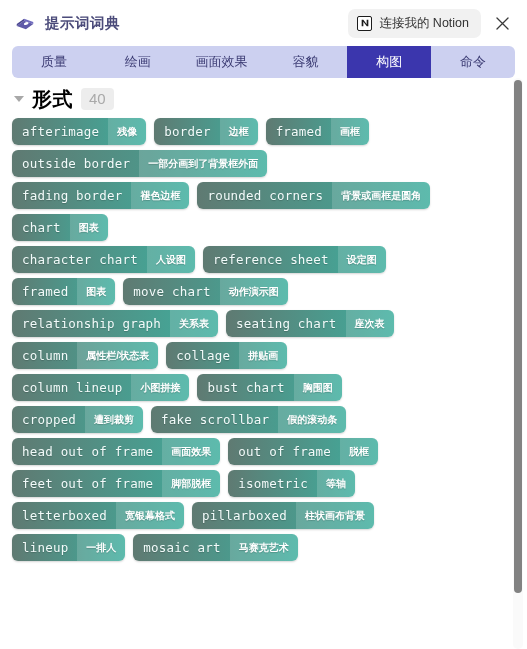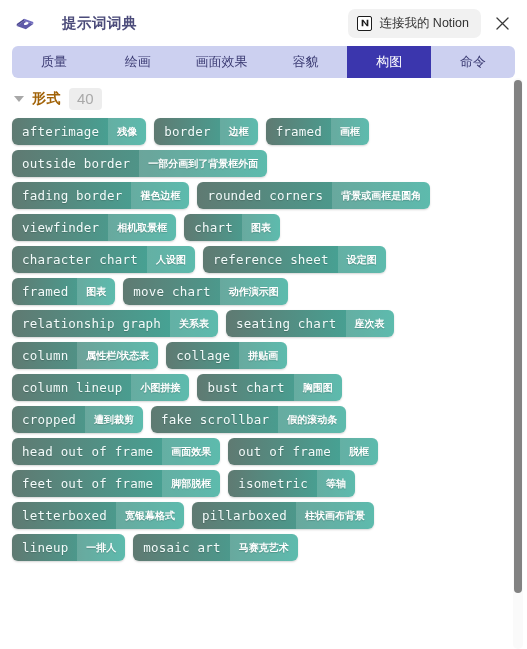--- a/index.html
+++ b/index.html
@@ -27,21 +27,21 @@
     flex: 0 0 46px;
     display: flex;
     align-items: center;
     padding: 0 8px 0 14px;
     background: #ffffff;
   }
 
   .brand {
     display: flex;
     align-items: center;
-    gap: 26px;
+    gap: 9px;
     flex: 1 1 auto;
     min-width: 0;
   }
 
   .brand-icon {
     width: 22px;
     height: 22px;
     flex: 0 0 22px;
     display: block;
   }
@@ -156,23 +156,23 @@
 
   .caret {
     width: 0; height: 0;
     border-left: 5px solid transparent;
     border-right: 5px solid transparent;
     border-top: 6px solid #a8a8a8;
     cursor: pointer;
   }
 
   .section-title {
-    font-size: 14px;
+    font-size: 20px;
     font-weight: 700;
-    color: #a16207;
+    color: #000000;
     letter-spacing: 0.5px;
   }
 
   .section-count {
     font-size: 15px;
     color: #a9a9a9;
     background: #ededed;
     border-radius: 4px;
     padding: 2px 8px;
     line-height: 1.2;
@@ -319,24 +319,20 @@
               <span class="pill-en">fading border</span>
               <span class="pill-cn">褪色边框</span>
             </div>
             <div class="pill">
               <span class="pill-en">rounded corners</span>
               <span class="pill-cn">背景或画框是圆角</span>
             </div>
           </div>
           <div class="tag-row">
             <div class="pill">
-              <span class="pill-en">viewfinder</span>
-              <span class="pill-cn">相机取景框</span>
-            </div>
-            <div class="pill">
               <span class="pill-en">chart</span>
               <span class="pill-cn">图表</span>
             </div>
           </div>
           <div class="tag-row">
             <div class="pill">
               <span class="pill-en">character chart</span>
               <span class="pill-cn">人设图</span>
             </div>
             <div class="pill">

